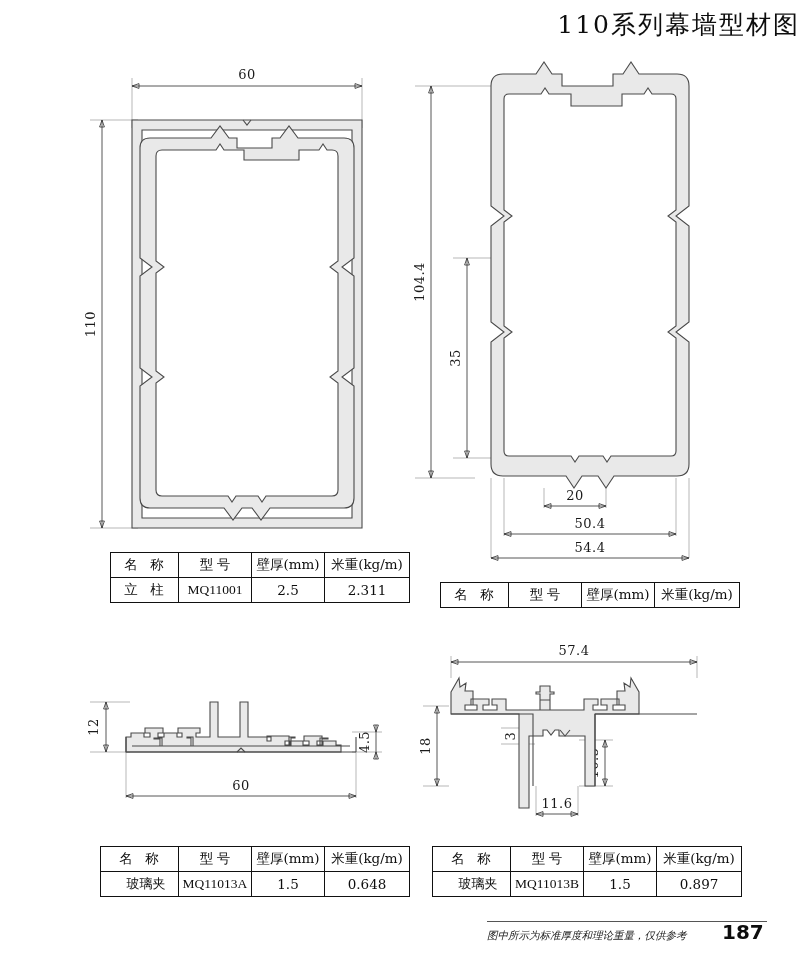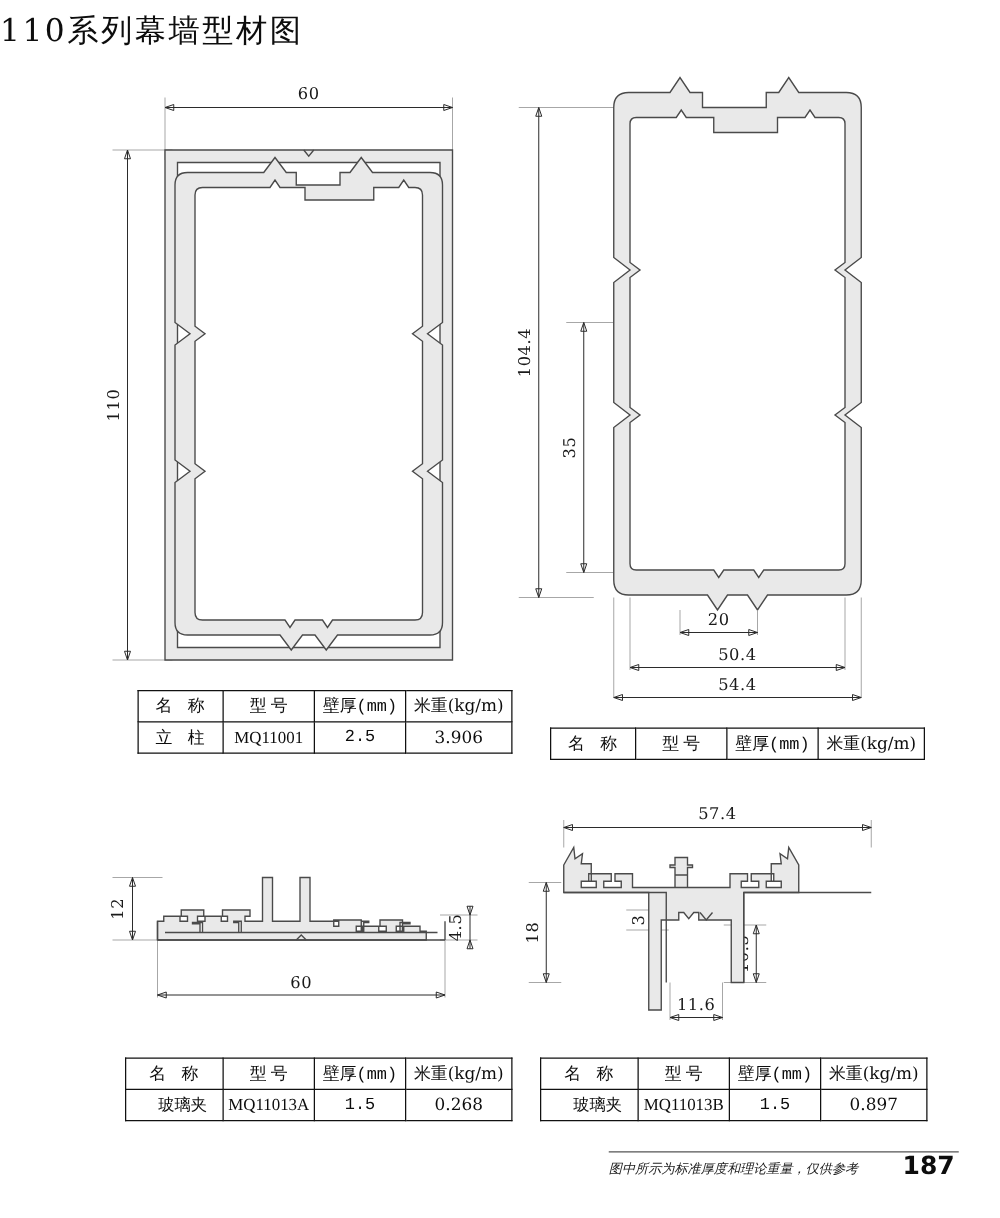--- a/index.html
+++ b/index.html
@@ -15,21 +15,21 @@
     color: #1a1a1a;
     overflow: hidden;
   }
 
   
   #page-title {
     position: absolute;
     top: 8px;
     left: 0;
     width: 800px;
-    text-align: left;
+    text-align: right;
     font-size: 25px;
     letter-spacing: 2px;
     font-family: "DejaVu Serif", "Liberation Serif", serif;
     font-weight: 400;
     color: #0d0d0d;
   }
 
   
   .drawing {
     position: absolute;
@@ -55,21 +55,21 @@
     border: 1px solid #111111;
     text-align: center;
     font-size: 13.5px;
     height: 22px;
     padding: 1px 3px;
     white-space: nowrap;
     color: #0d0d0d;
   }
   .spec-table td.c-name   { width: 58px; letter-spacing: 4px; padding-left: 6px; }
   .spec-table td.c-model  { width: 66px; font-family: Liberation Serif, serif; }
-  .spec-table td.c-thick  { width: 66px; font-family: Liberation Mono, monospace; }
+  .spec-table td.c-thick  { width: 66px; }
   .spec-table td.c-weight { width: 78px; }
   .spec-table .hdr td { font-size: 13.5px; }
 
   #table-1 { left: 110px; top: 552px; }
   #table-2 { left: 440px; top: 582px; }
   #table-3 { left: 100px; top: 846px; }
   #table-4 { left: 432px; top: 846px; }
 
   
   .spec-table td.c-name.tri { letter-spacing: 0; padding-left: 16px; font-size: 13px; }
@@ -409,21 +409,21 @@
       <tr class="hdr">
     <td class="c-name">名 称</td>
     <td class="c-model">型 号</td>
     <td class="c-thick">壁厚(mm)</td>
     <td class="c-weight">米重(kg/m)</td>
   </tr>
   <tr>
     <td class="c-name">立 柱</td>
     <td class="c-model">MQ11001</td>
     <td class="c-thick">2.5</td>
-    <td class="c-weight">3.906</td>
+    <td class="c-weight">2.311</td>
   </tr>
 </tbody>
   </table>
 
 <table class="spec-table" id="table-2">
   <tbody>
       <tr class="hdr">
     <td class="c-name">名 称</td>
     <td class="c-model">型 号</td>
     <td class="c-thick">壁厚(mm)</td>
@@ -437,21 +437,21 @@
       <tr class="hdr">
     <td class="c-name">名 称</td>
     <td class="c-model">型 号</td>
     <td class="c-thick">壁厚(mm)</td>
     <td class="c-weight">米重(kg/m)</td>
   </tr>
   <tr>
     <td class="c-name tri">玻璃夹</td>
     <td class="c-model">MQ11013A</td>
     <td class="c-thick">1.5</td>
-    <td class="c-weight">0.268</td>
+    <td class="c-weight">0.648</td>
   </tr>
 </tbody>
   </table>
 
 <table class="spec-table" id="table-4">
   <tbody>
       <tr class="hdr">
     <td class="c-name">名 称</td>
     <td class="c-model">型 号</td>
     <td class="c-thick">壁厚(mm)</td>

